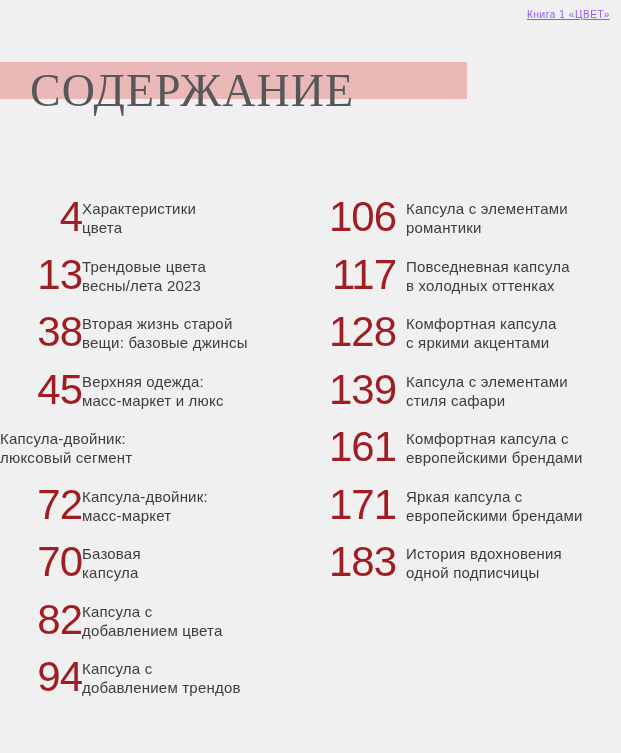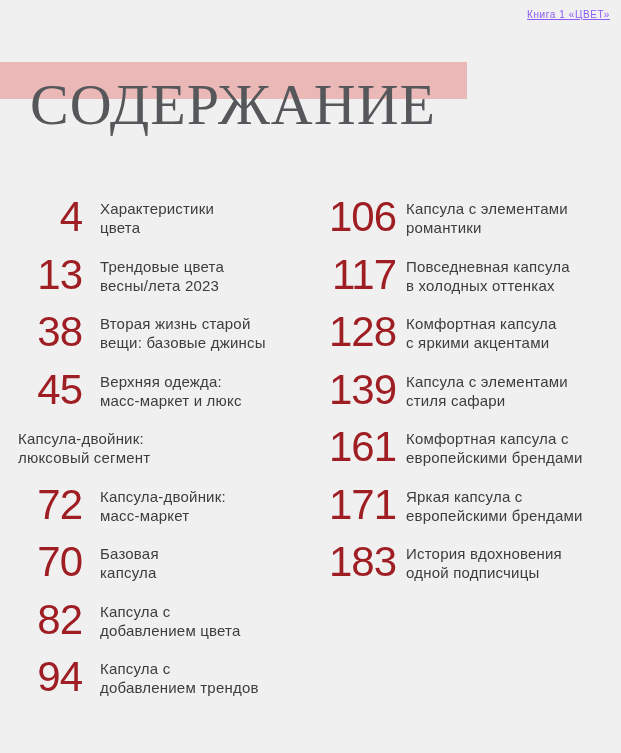--- a/index.html
+++ b/index.html
@@ -35,21 +35,21 @@
   }
 
   
   .page-title {
     position: absolute;
     top: 37px;
     left: 30px;
     z-index: 1;
     font-family: "Liberation Serif", serif;
     font-weight: 400;
-    font-size: 58px;
+    font-size: 46px;
     line-height: 1;
     letter-spacing: 1px;
     color: #55575b;
     white-space: nowrap;
   }
 
   
   .toc {
     position: absolute;
     top: 198px;
@@ -75,21 +75,20 @@
     font-weight: 300;
     line-height: 42px;
     letter-spacing: -1px;
     margin-top: -2px;
     color: #9e1e23;
   }
   .toc-col.right .num { width: 84px; }
 
   .lbl {
     display: block;
-    margin-left: 18px;
     padding-top: 1px;
     font-size: 15px;
     line-height: 19px;
     letter-spacing: 0.2px;
     color: #3d3d3d;
     white-space: pre-line;
   }
   .toc-col.right .lbl { margin-left: 10px; }
 </style>
 </head>

